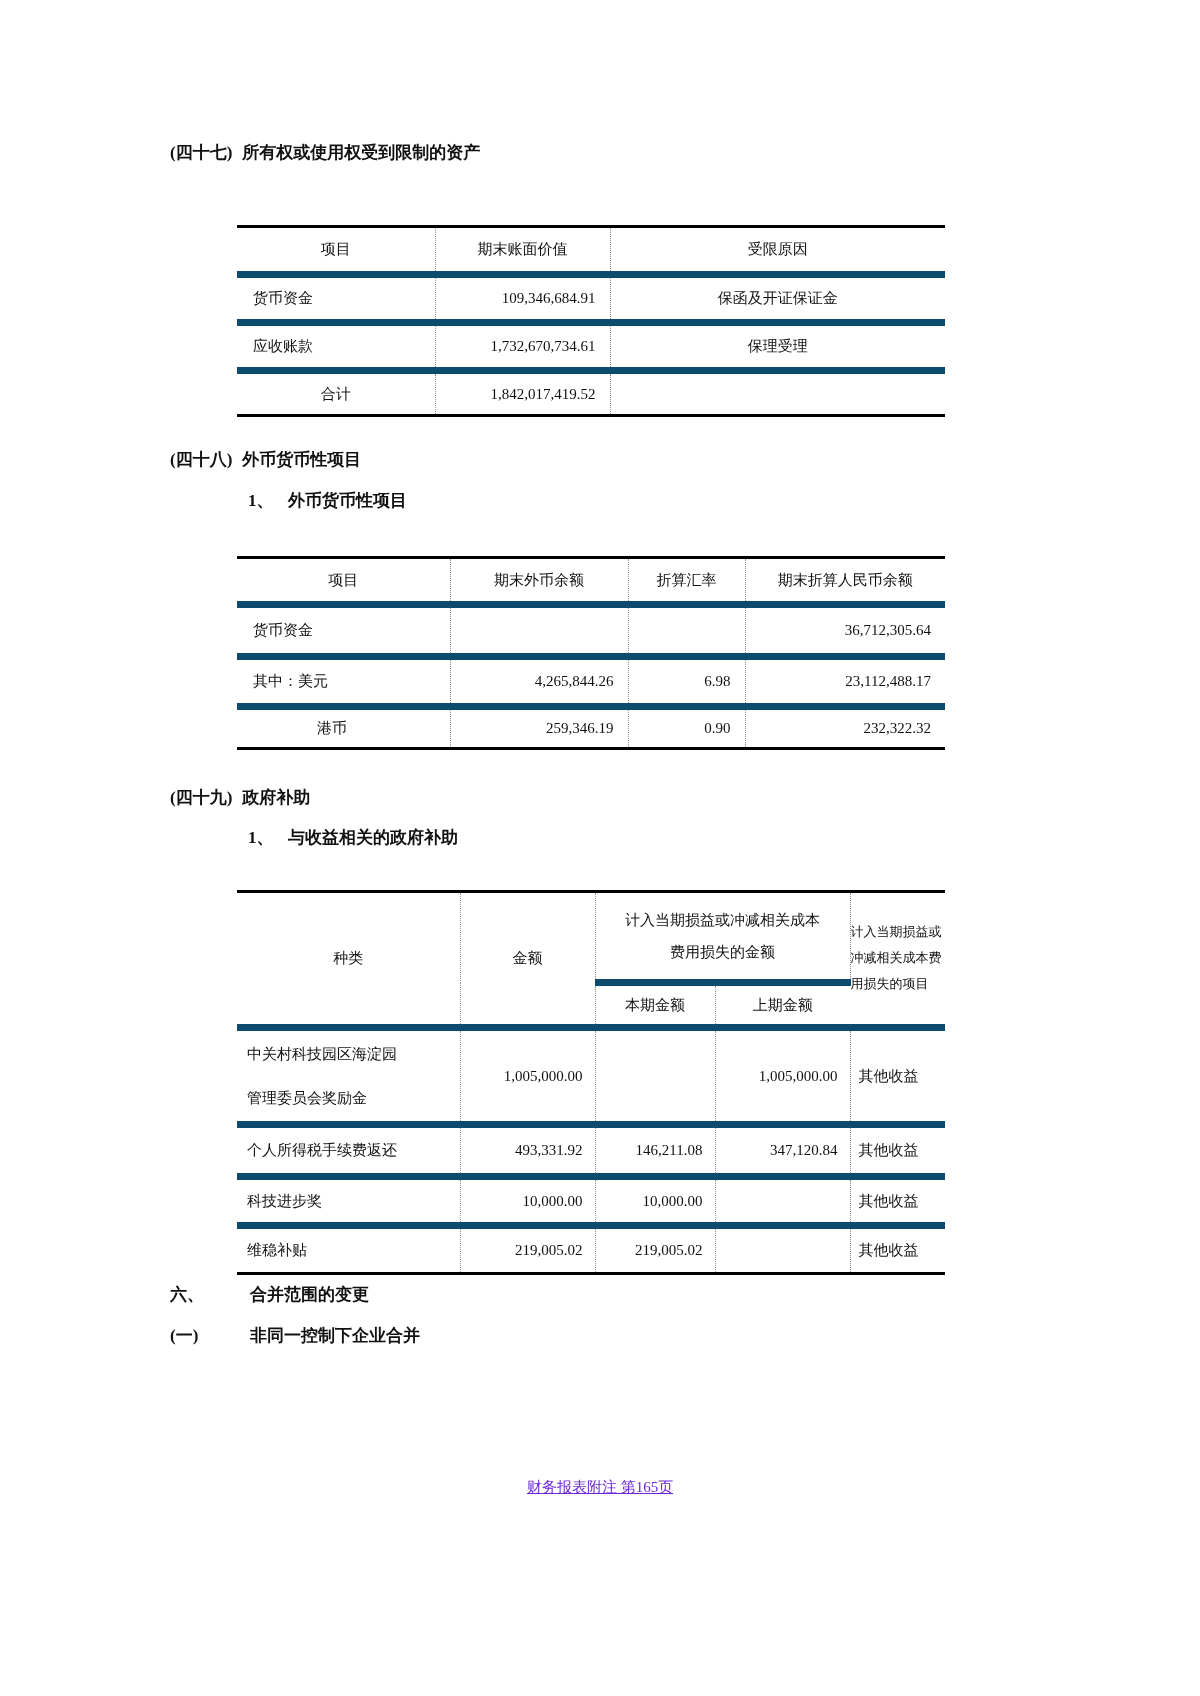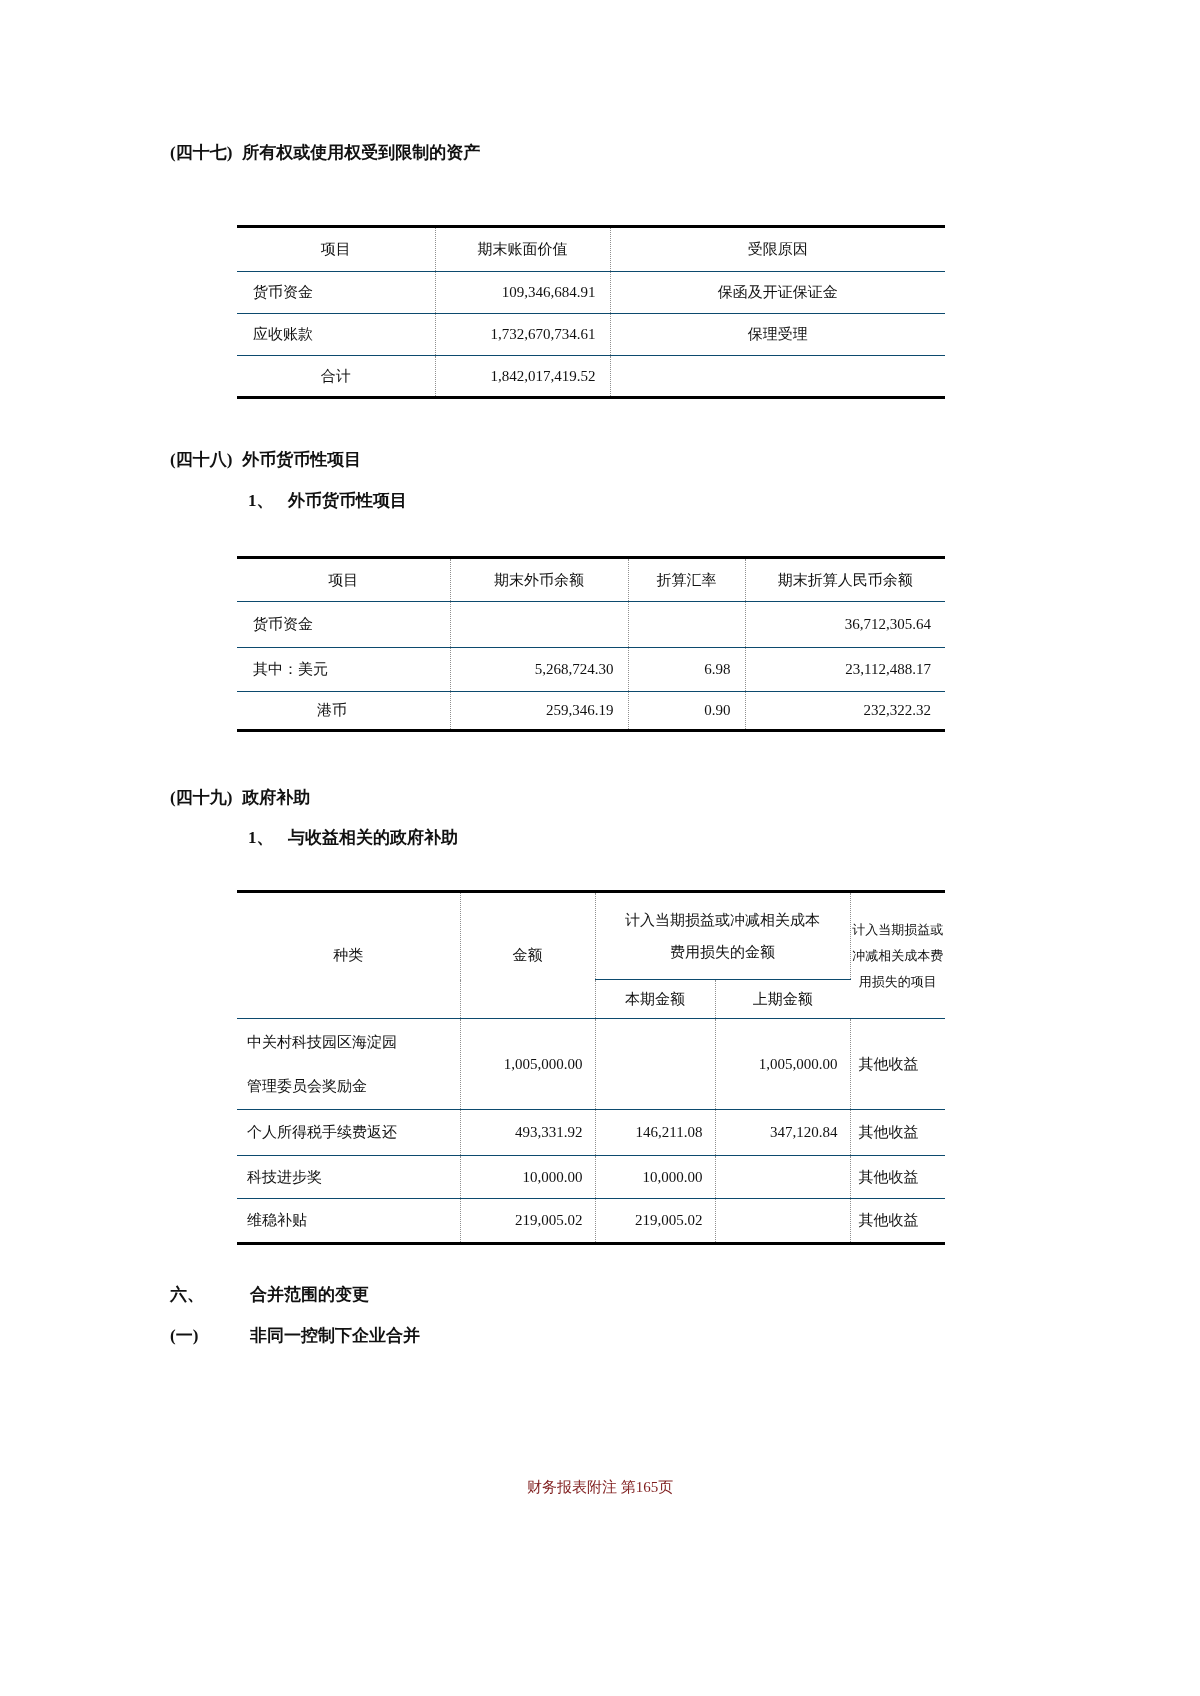--- a/index.html
+++ b/index.html
@@ -19,21 +19,21 @@
   .subheading .num { display:inline-block; width:40px; }
   .subheading .num-w62 { display:inline-block; width:62px; }
 
   table.t {
     border-collapse:collapse; table-layout:fixed;
     font-size:15px; color:#111;
     border-top:3px solid #000; border-bottom:3px solid #000;
   }
   table.t td {
     border-right:1px dotted #8f8f8f;
-    border-bottom:1px solid #0c4a6e;
+    border-bottom:7px solid #0c4a6e;
     vertical-align:middle; padding:0;
     overflow:hidden; white-space:nowrap;
   }
   table.t td:last-child { border-right:none; }
   table.t tr:last-child > td { border-bottom:none; }
 
   .al { text-align:left;  padding-left:16px !important; }
   .ar { text-align:right; padding-right:14px !important; }
   .ac { text-align:center; }
   .indent80 { padding-left:80px !important; }
@@ -44,27 +44,27 @@
   .h43 td { height:43px; }
   .h45 td { height:45px; }
   .h37 td { height:37px; }
   .h90 td { height:90px; }
 
   
   td.grp { height:86px; }
   td.grp div { line-height:32px; }
   td.subh { height:38px; }
   td.projh { font-size:13px; padding:0 2px; }
-  td.projh div { line-height:26px; text-align:center; white-space:nowrap; }
+  td.projh div { line-height:26px; text-align:left; white-space:nowrap;font-family:Liberation Mono, monospace; }
   td.kind2 div { line-height:44px; text-align:left; padding-left:10px; }
   .klt { text-align:left; padding-left:10px !important; }
   .plt { text-align:left; padding-left:8px !important;margin-top:25px; }
   .pr12 { text-align:right; padding-right:12px !important; }
 
-  .footer { width:1200px; text-align:center; font-size:15px; color:#7f1d1d; }
+  .footer { width:1200px; text-align:center; font-size:15px; color:#6d28d9;text-decoration:underline; }
 </style>
 </head>
 <body>
 
 <div class="page">
 
   <div class="abs heading" style="left:170px; top:141px;">
     <span class="num">(四十七)</span><span>所有权或使用权受到限制的资产</span>
   </div>
 
@@ -120,21 +120,21 @@
         <td class="ac">期末折算人民币余额</td>
       </tr>
       <tr class="h45">
         <td class="al">货币资金</td>
         <td class="ar"></td>
         <td class="ar"></td>
         <td class="ar">36,712,305.64</td>
       </tr>
       <tr class="h43">
         <td class="al">其中：美元</td>
-        <td class="ar">5,268,724.30</td>
+        <td class="ar">4,265,844.26</td>
         <td class="ar">6.98</td>
         <td class="ar">23,112,488.17</td>
       </tr>
       <tr class="h37">
         <td class="al indent80">港币</td>
         <td class="ar">259,346.19</td>
         <td class="ar">0.90</td>
         <td class="ar">232,322.32</td>
       </tr>
     </tbody>

